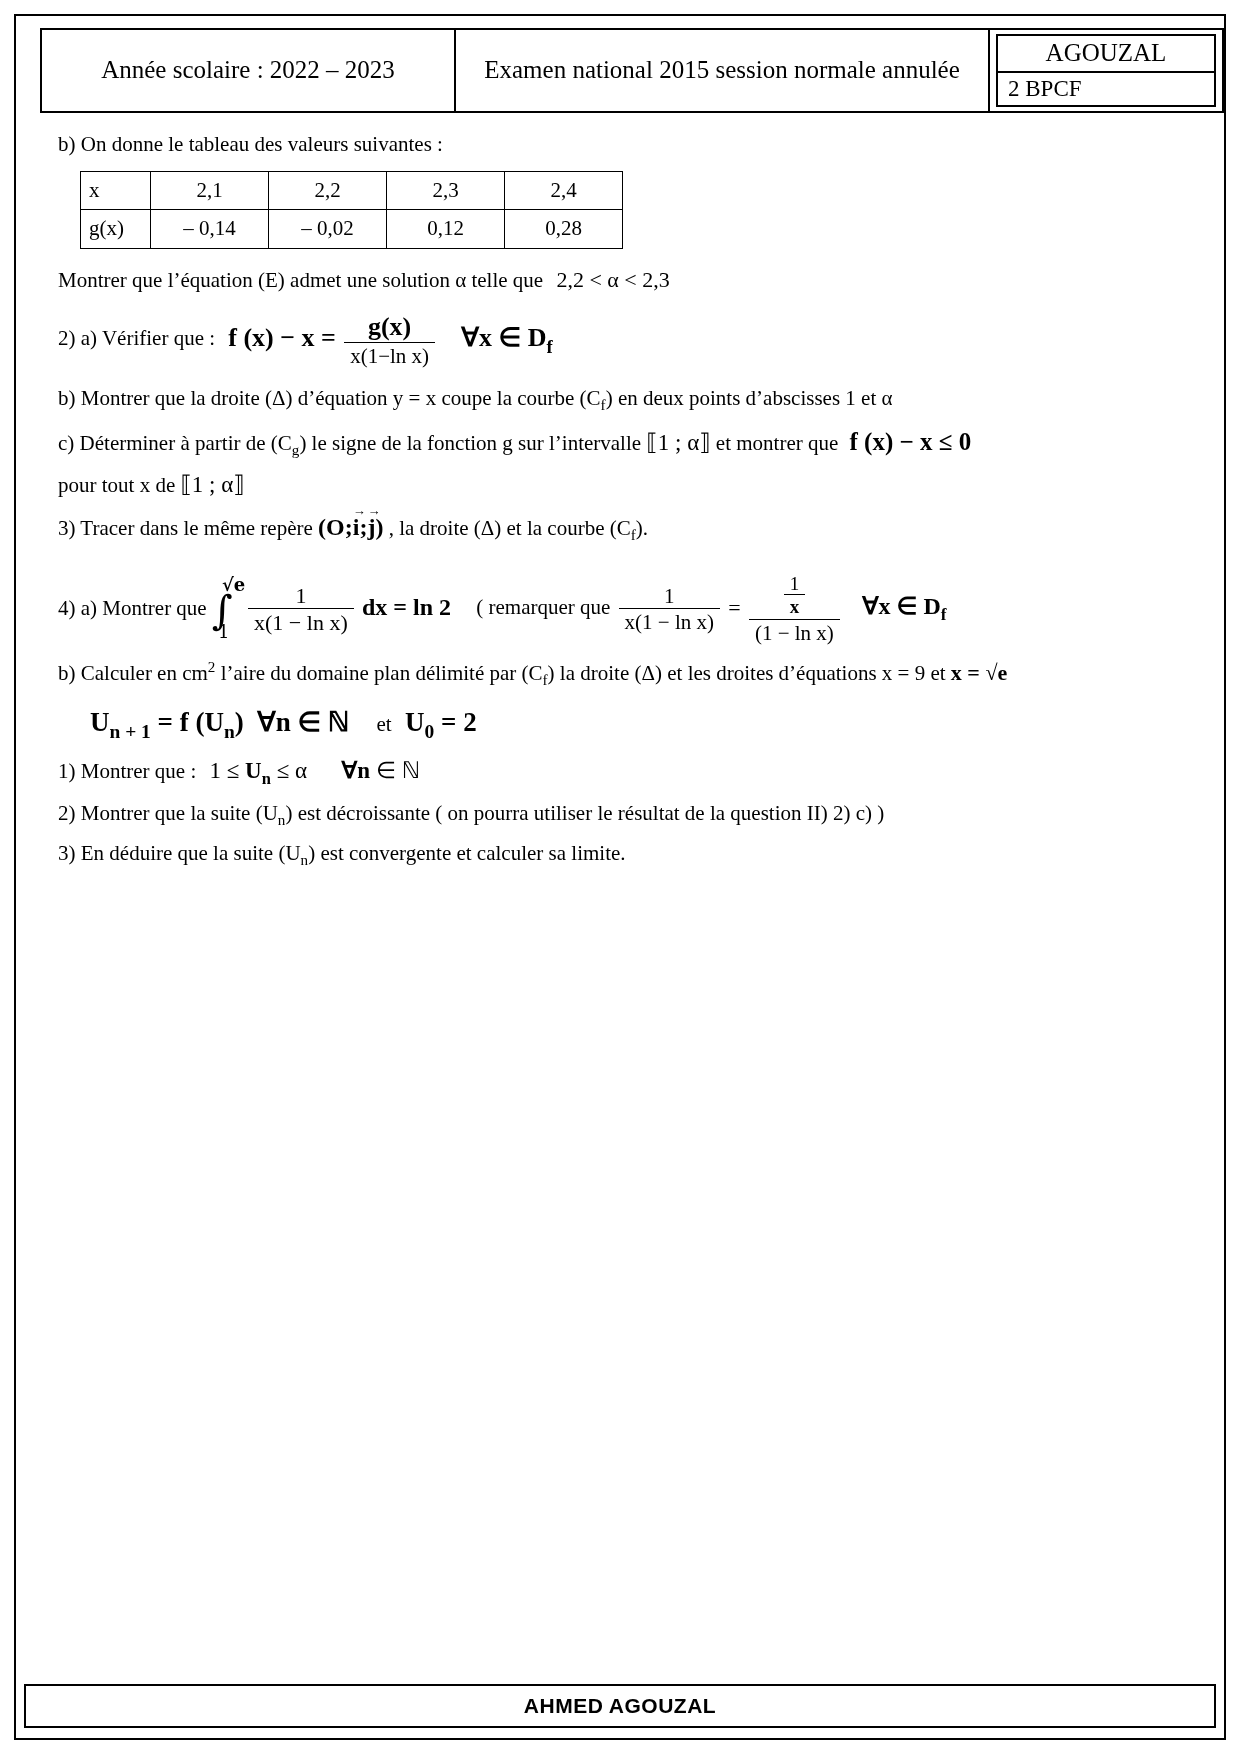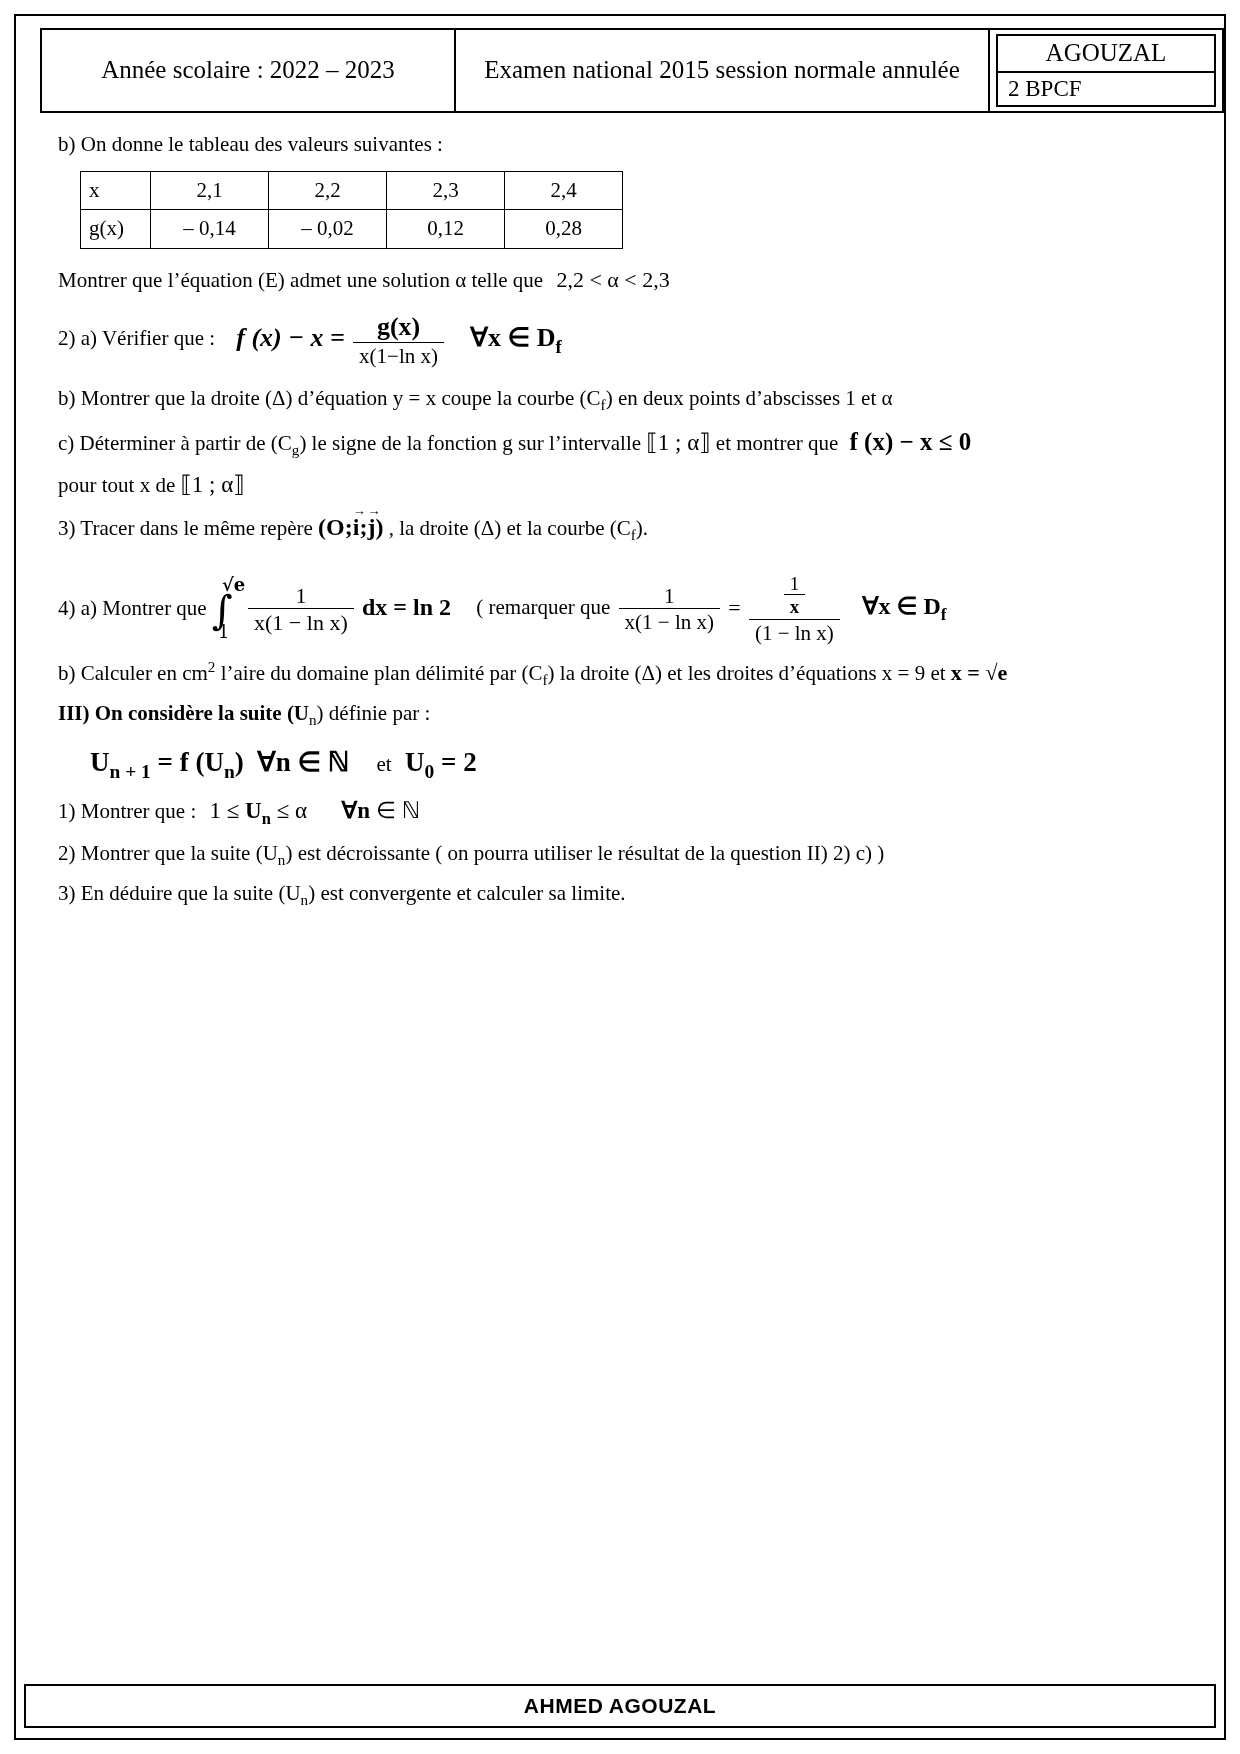--- a/index.html
+++ b/index.html
@@ -203,21 +203,21 @@
       </tbody>
         </table>
 
       <div class="line">
         <span>Montrer que l’équation  (E) admet une solution α telle que</span>
         <span style="font-size:22px; margin-left:8px;">2,2 &lt; α &lt; 2,3</span>
       </div>
 
       <div class="line" style="margin-top:16px; margin-bottom:14px;">
         <span>2) a) Vérifier que :</span>
-        <span class="bigmath" style="margin-left:16px;font-style:italic;">f (x) − x =</span>
+        <span class="bigmath" style="margin-left:8px;">f (x) − x =</span>
         <span class="frac bigmath">
           <span class="num">g(x)</span>
           <span class="den" style="font-weight:normal; font-size:21px;">x(1−ln x)</span>
         </span>
         <span class="bigmath" style="margin-left:18px;"><span>∀x ∈ D</span><span class="sub">f</span></span>
       </div>
 
       <div class="line">
         <span>b) Montrer que la droite (Δ) d’équation y = x coupe la courbe (C</span><span class="sub">f</span><span>) en deux points d’abscisses 1 et α</span>
       </div>
@@ -265,23 +265,20 @@
         </span>
         <span style="font-size:24px; font-weight:bold; margin-left:14px;"><span>∀x ∈ D</span><span class="sub">f</span></span>
       </div>
 
       <div class="line">
         <span>b) Calculer en cm</span><span class="sup">2</span>
         <span>l’aire du domaine plan délimité par (C</span><span class="sub">f</span><span>)   la droite (Δ)  et les droites  d’équations  x = 9 et</span>
         <span style="font-size:22px; font-weight:bold;">x = √e</span>
       </div>
 
-      <div class="line">
-        <span class="bigI" style="font-size:21px;">III) On considère la suite  (U</span><span class="sub">n</span><span>) définie par :</span>
-      </div>
 
       <div class="line" style="margin:10px 0 8px 32px; font-size:27px; font-weight:bold;">
         U<span class="sub">n + 1</span> = f (U<span class="sub">n</span>) &nbsp;∀n ∈ ℕ &nbsp;&nbsp;&nbsp;<span style="font-size:21px; font-weight:normal;">et</span>&nbsp; U<span class="sub">0</span> = 2
       </div>
 
       <div class="line">
         <span>1) Montrer que :</span>
         <span style="font-size:23px; margin-left:8px;">1 ≤ <span style="font-weight:bold;">U<span class="sub">n</span></span> ≤ α &nbsp;&nbsp;&nbsp;&nbsp; <span style="font-weight:bold;">∀n</span> ∈ ℕ</span>
       </div>
 

